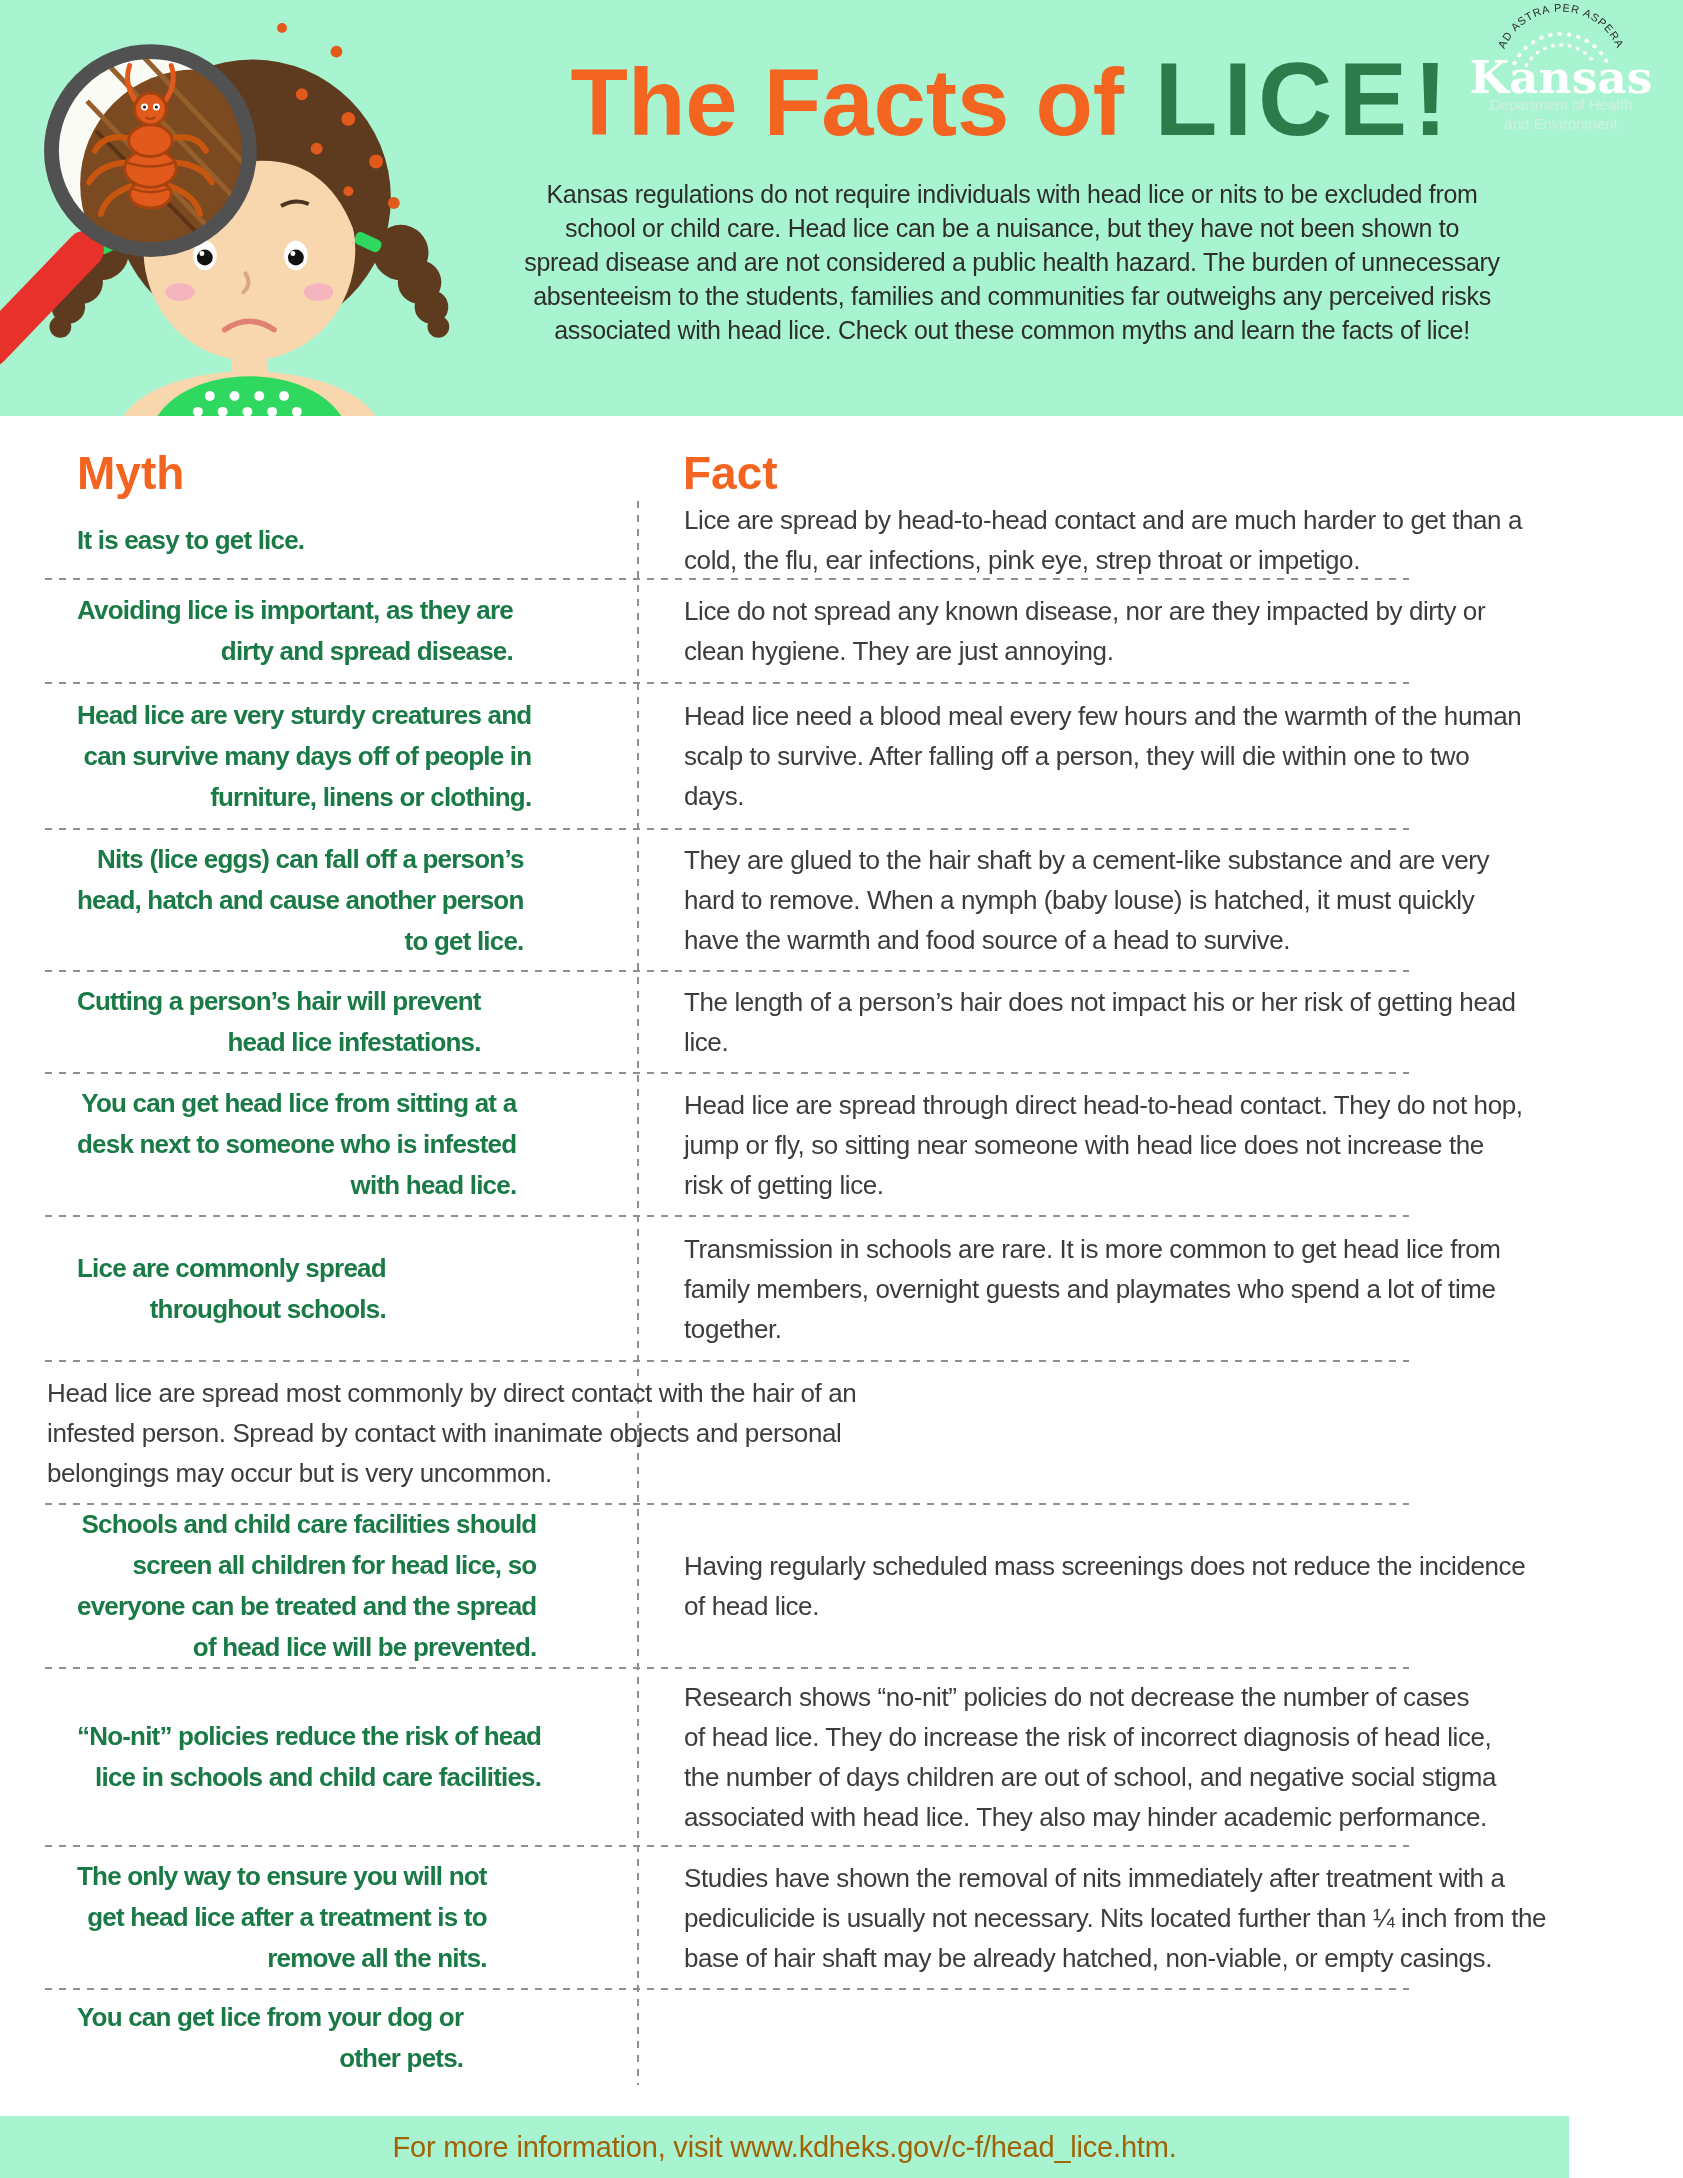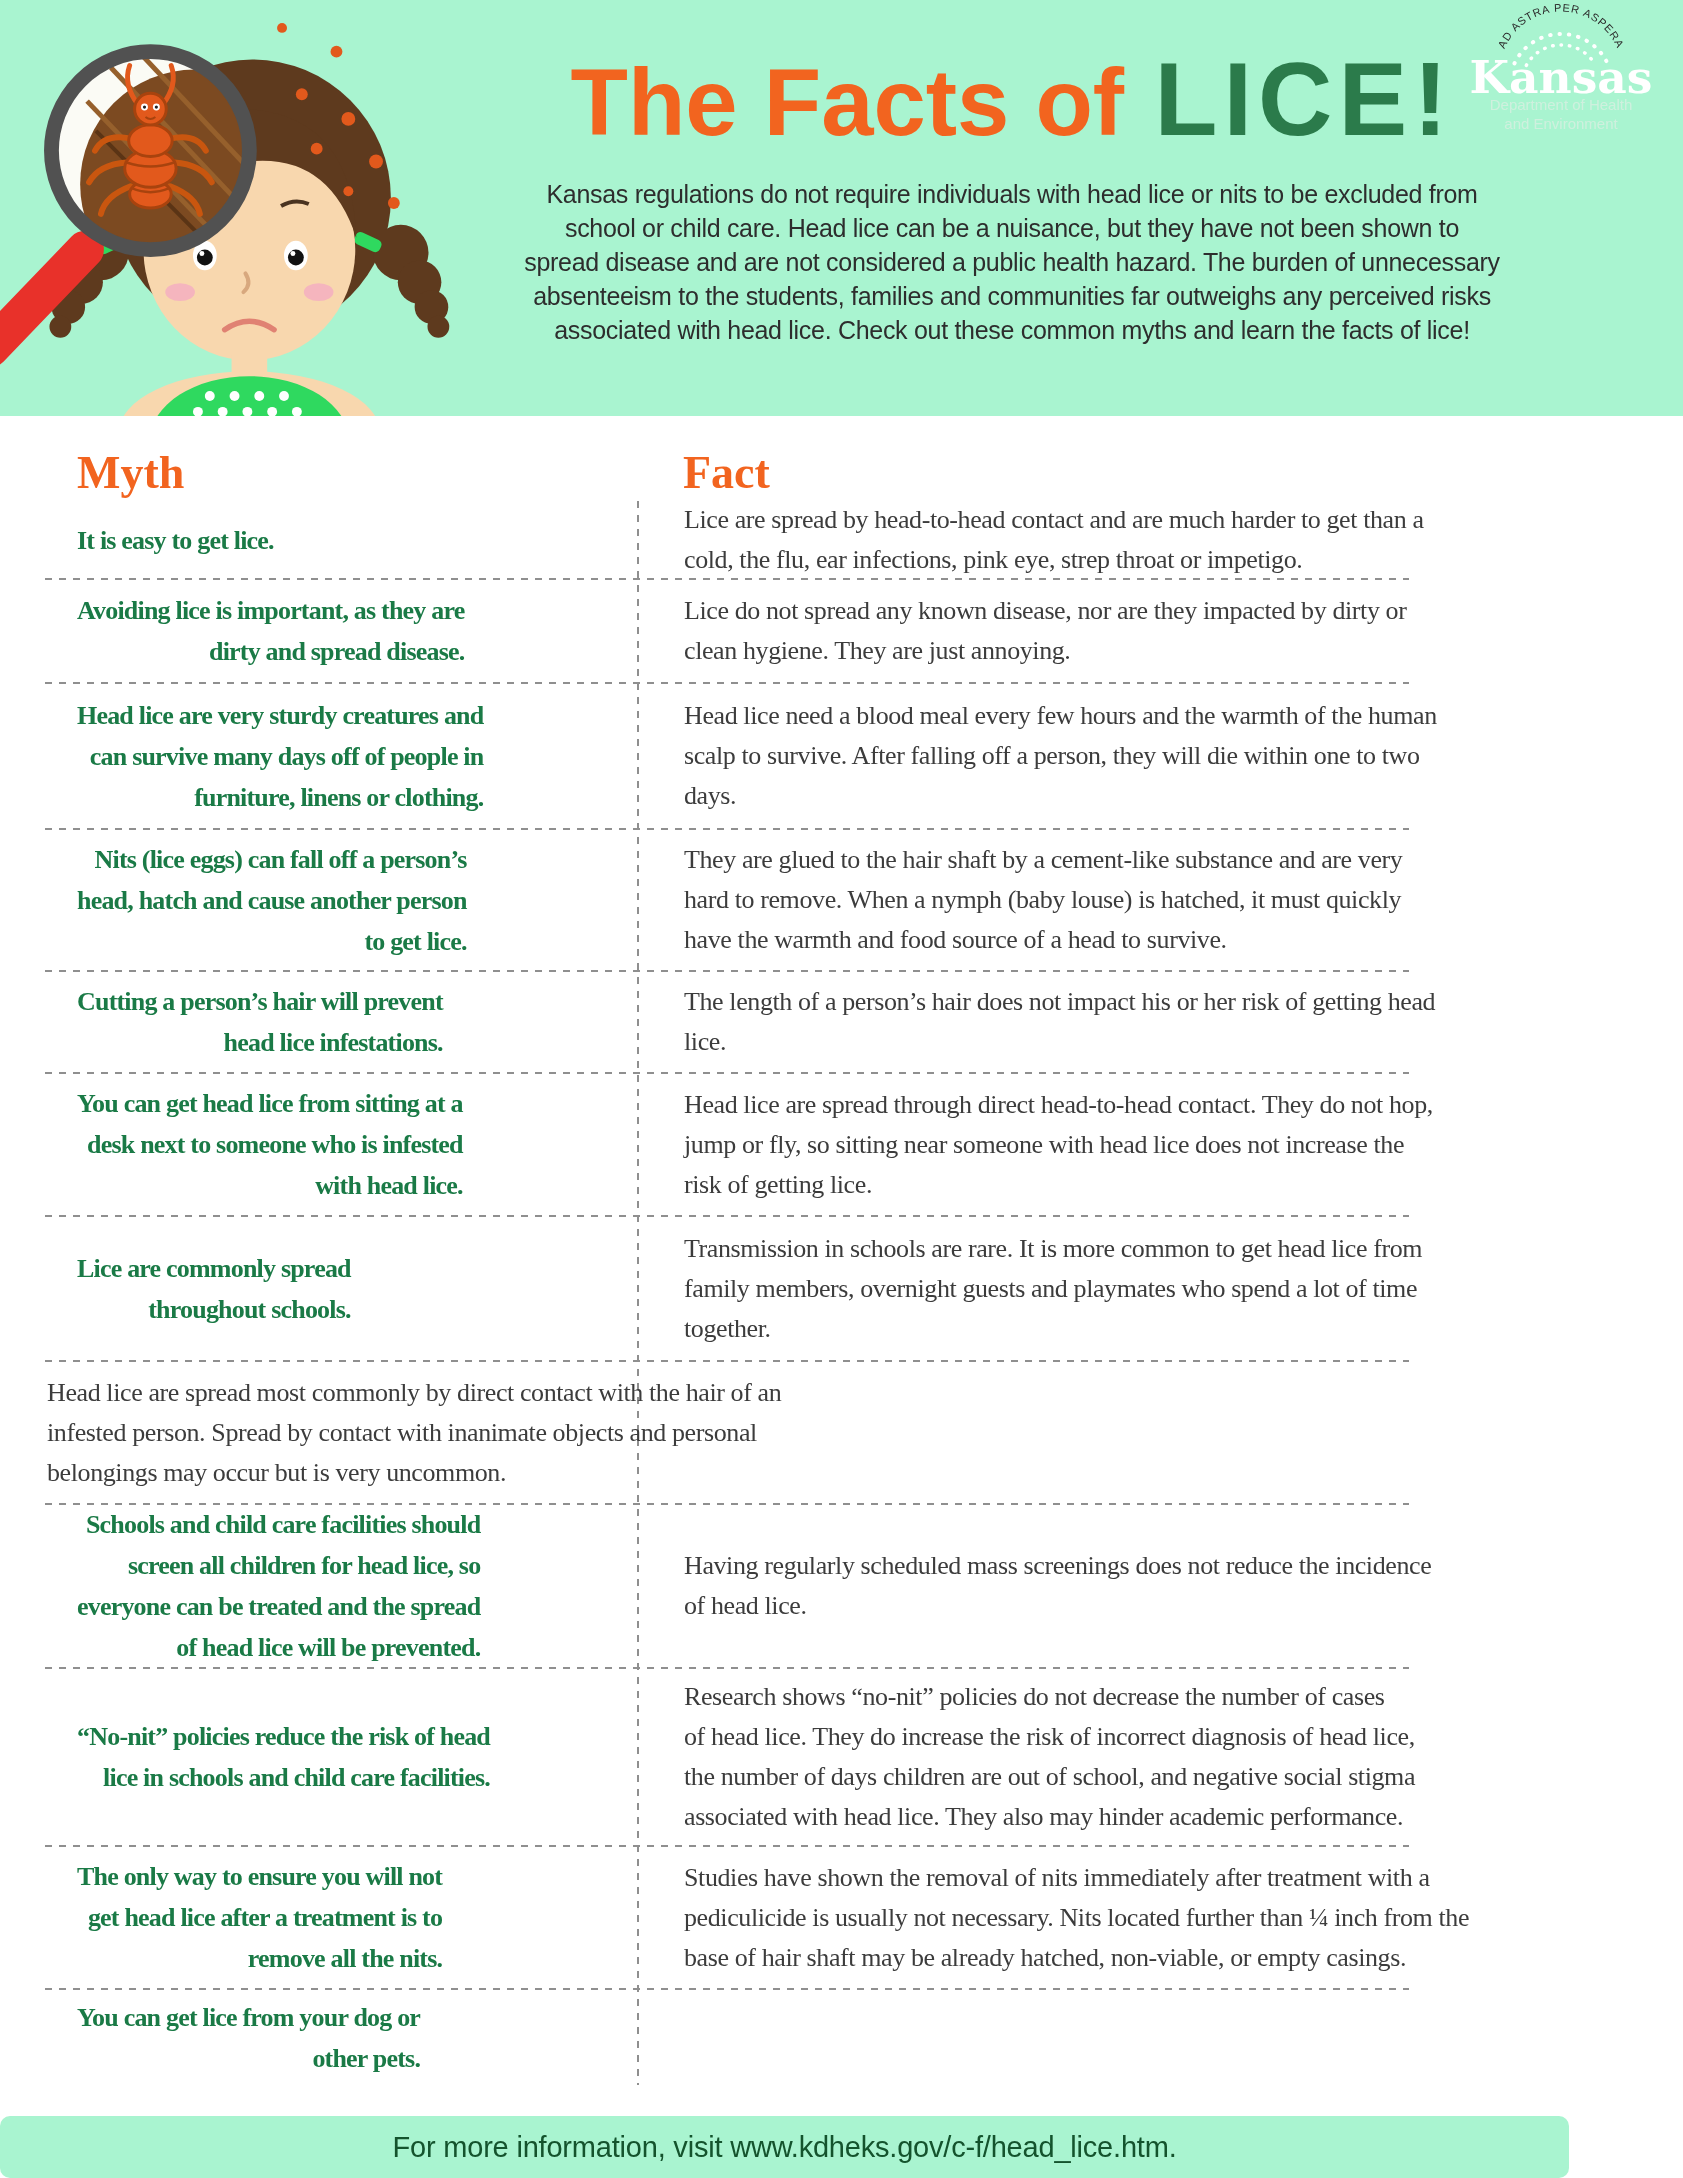--- a/index.html
+++ b/index.html
@@ -21,21 +21,21 @@
   .title-orange{color:var(--orange);font-size:94px;letter-spacing:0px;}
   .title-green{color:var(--title_green);font-size:103px;letter-spacing:6px;margin-left:26px;}
   .intro{
     margin-top:26px;font-size:25px;line-height:34px;color:#2d2d2d;
     letter-spacing:-0.3px;white-space:pre-line;
   }
   .ks{position:absolute;right:18px;top:2px;width:208px;text-align:center;}
   .ks svg{display:block;margin:0 auto;}
   .ks-dept{font-size:15px;line-height:19px;color:#cff0de;margin-top:-6px;}
   
-  .table{position:absolute;left:0;top:416px;width:1449px;height:1668px;background:#fff;font-family:Liberation Serif, serif;}
+  .table{position:absolute;left:0;top:416px;width:1449px;height:1668px;background:#fff;}
   .thead{position:relative;height:84px;}
   .thead .hcell{position:absolute;bottom:4px;font-size:46px;font-weight:bold;color:var(--orange);line-height:1;}
   .h-myth{left:77px;}
   .h-fact{left:683px;margin-top:35px;}
   .vline{position:absolute;left:637px;top:85px;width:2px;height:1584px;
     background:repeating-linear-gradient(180deg,var(--dash) 0 7px,transparent 7px 14px);}
   .rows{position:relative;}
   .row{display:grid;grid-template-columns:637px 1fr;position:relative;}
   .row:nth-child(1){height:79px}
   .row:nth-child(2){height:104px}
@@ -53,21 +53,21 @@
     background:repeating-linear-gradient(90deg,var(--dash) 0 7px,transparent 7px 14px);}
   .row:last-child::after{display:none;}
   .cell{display:flex;align-items:center;white-space:pre;}
   .cell-myth{padding-left:77px;color:var(--myth_green);font-weight:bold;
     font-size:26px;line-height:41px;letter-spacing:-0.8px;text-align:right;}
   .cell-fact{padding-left:47px;color:var(--fact_text);
     font-size:26px;line-height:40px;letter-spacing:-0.4px;}
   
   .footer{position:absolute;left:0;top:2116px;width:1569px;height:62px;background:var(--mint);
     display:flex;align-items:center;justify-content:center;
-    font-size:29px;color:#14532d;letter-spacing:-0.2px;border-radius:10px;}
+    font-size:29px;color:#a16207;letter-spacing:-0.2px;}
 </style>
 </head>
 <body>
 
 <div class="page">
 
   <div class="hero">
 
     <svg class="girl" viewBox="0 0 480 420">
 

